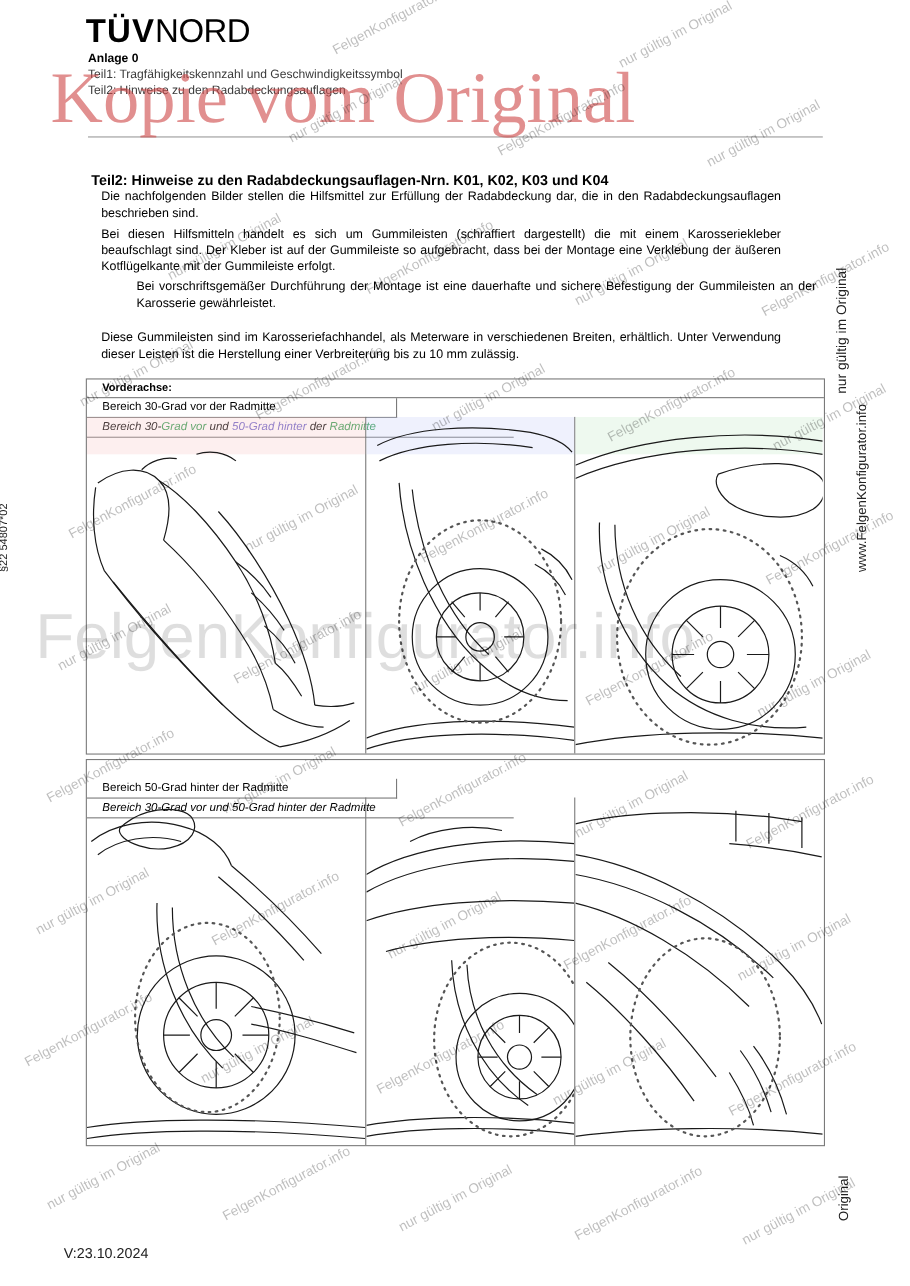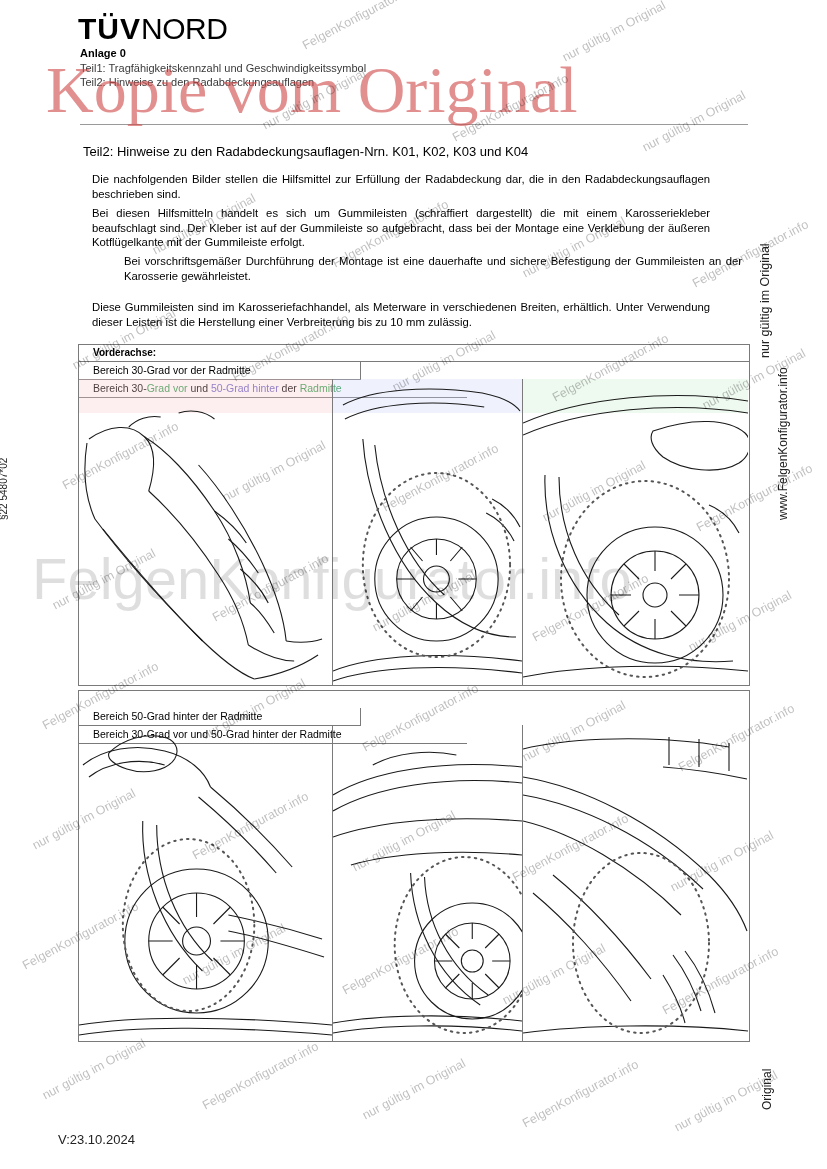--- a/index.html
+++ b/index.html
@@ -52,23 +52,23 @@
     left: 80px;
     top: 124px;
     width: 668px;
     height: 0;
     border-top: 1px solid #9a9a9a;
   }
 
   .title {
     position: absolute;
     left: 83px;
-    top: 144px;
+    top: 156px;
     font-size: 13px;
-    font-weight: normal;
+    font-weight: bold;
   }
 
   
   .para {
     position: absolute;
     left: 92px;
     width: 618px;
     font-size: 11.3px;
     line-height: 14.6px;
     text-align: justify;
@@ -113,21 +113,21 @@
     font-size: 10.5px;
     line-height: 17px;
     padding-left: 14px;
     border-right: 1px solid #7a7a7a;
     border-bottom: 1px solid #7a7a7a;
     box-sizing: border-box;
     white-space: nowrap;
   }
   .cap:last-child { border-right: none; }
   .cap-1 { width: 282px; }
-  .cap-2 { width: 388px; }
+  .cap-2 { width: 388px; font-style: italic; }
 
   .cap .green { color: #2e9b4e; }
   .cap .purple { color: #6a62c8; }
 
   .panes {
     position: absolute;
     left: 0;
     top: 34px;
     width: 100%;
     bottom: 0;

